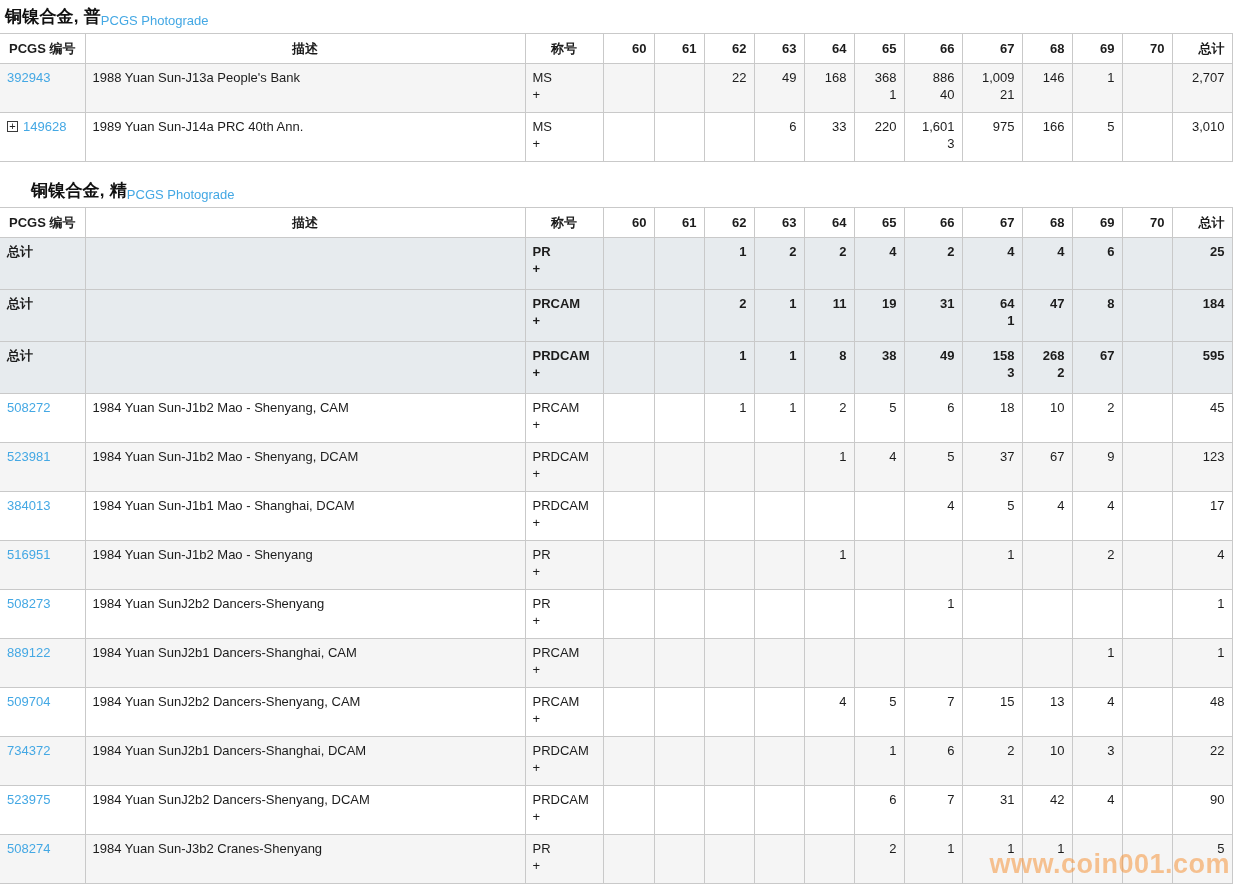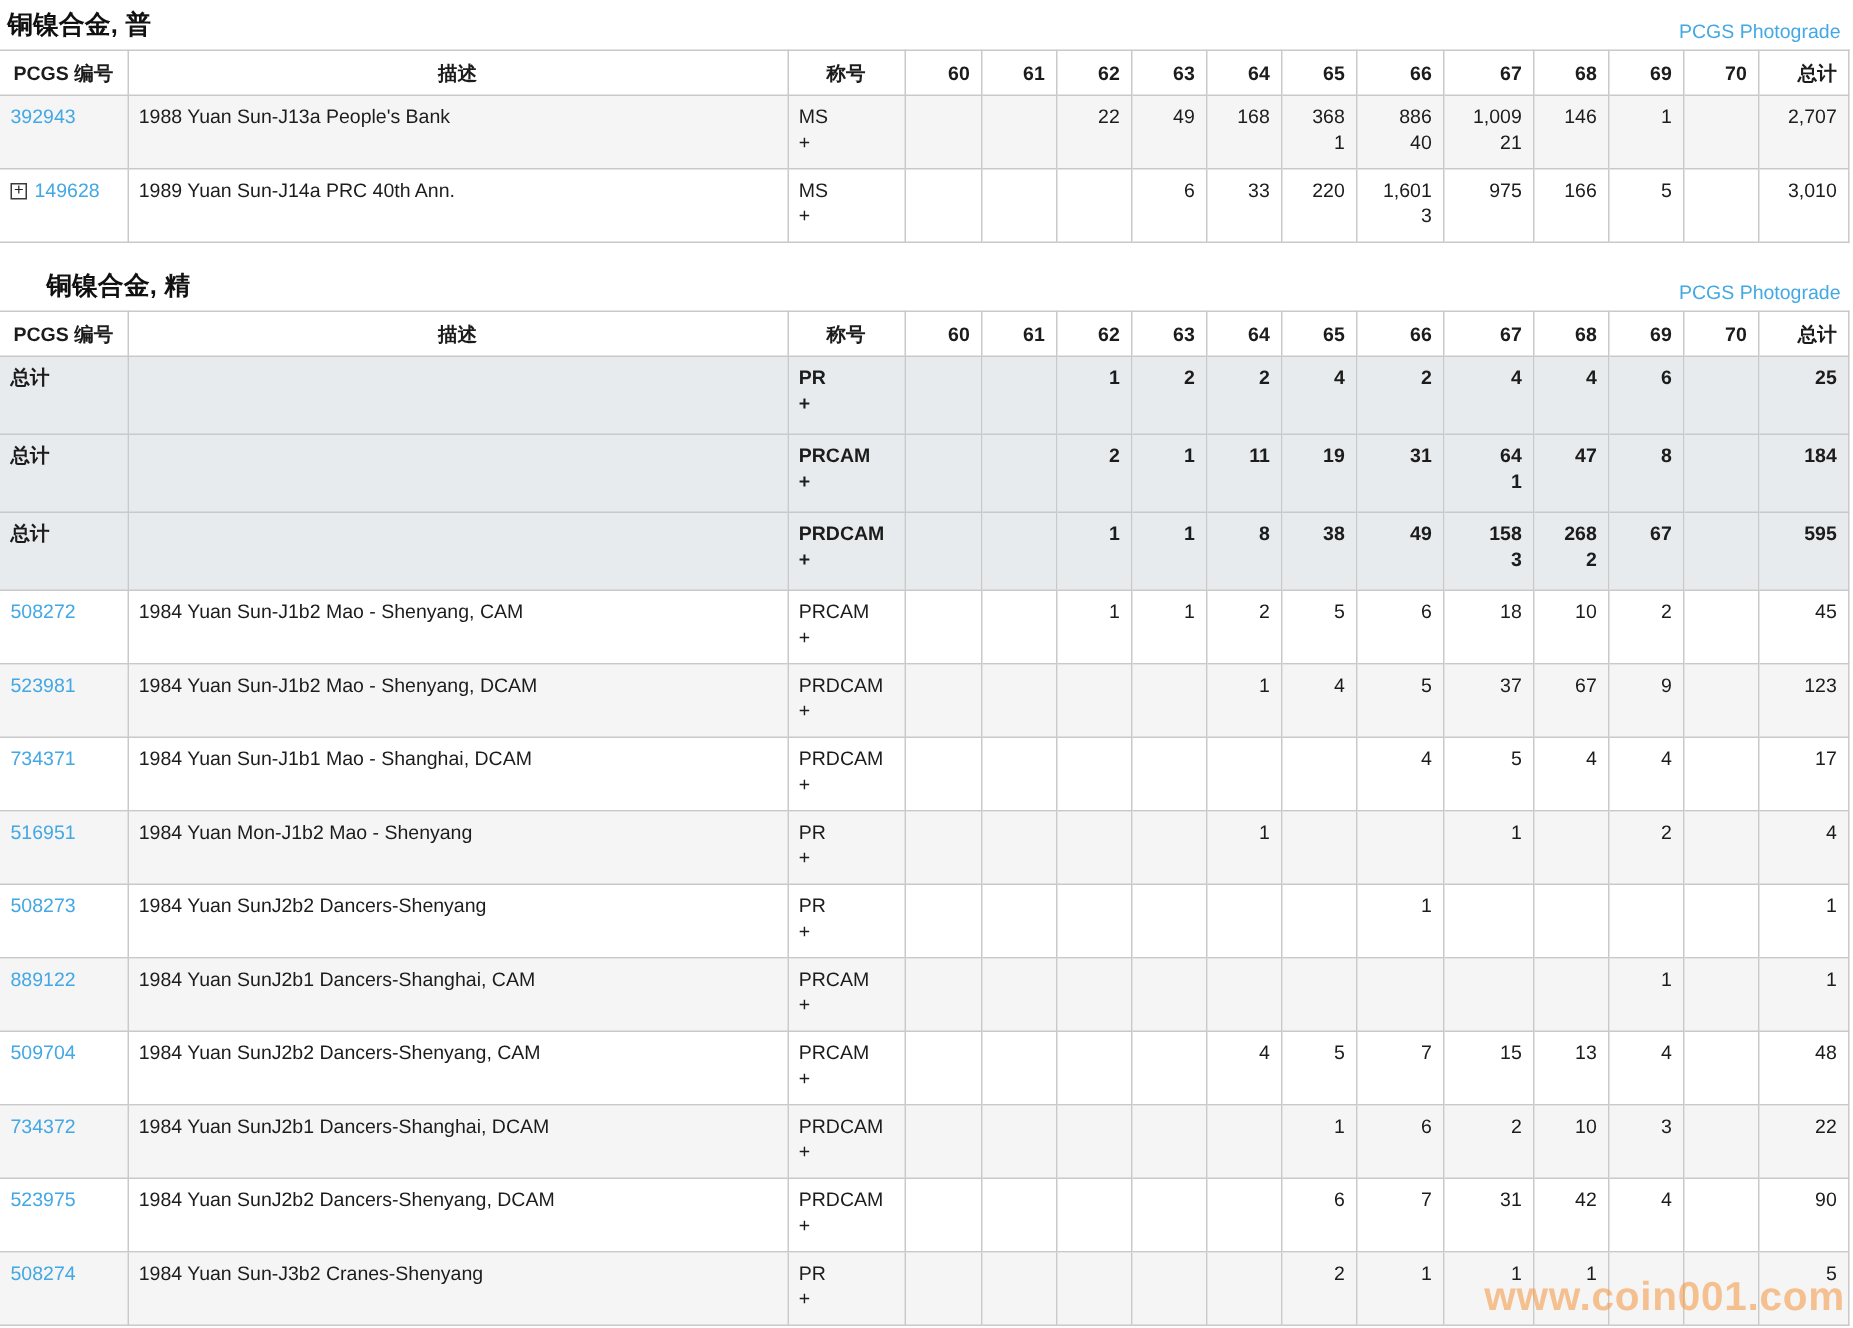--- a/index.html
+++ b/index.html
@@ -3,21 +3,21 @@
 <meta charset="utf-8">
 <style>
   html,body{margin:0;padding:0;}
   body{
     width:1235px;height:885px;overflow:hidden;position:relative;
     background:#ffffff;color:#1c1c1c;
     font-family:"Liberation Sans","DejaVu Sans",sans-serif;
     font-size:13px;
   }
   .section-head{
-    display:flex;justify-content:space-between;align-items:flex-end;
+    display:flex;align-items:flex-end;
     padding:5px 8px 5px 5px;
   }
   .section + .section .section-head{padding-top:17px;margin-left:26px;}
   h2.title{font-size:17px;font-weight:700;margin:0;color:#111;letter-spacing:.2px;}
   a.photograde{color:#44a8e4;text-decoration:none;font-size:13px;cursor:pointer;}
   table.pop-table{
     width:975px;border-collapse:collapse;table-layout:fixed;
   }
   th,td{
     border:1px solid #c9c9c9;vertical-align:top;
@@ -524,21 +524,21 @@
             <td class="num">
               <div class="v"></div>
               <div class="p"></div>
             </td>
             <td class="num">
               <div class="v">123</div>
               <div class="p"></div>
             </td>
           </tr>
           <tr>
-            <td><a class="id-link">734371</a></td>
+            <td><a class="id-link">384013</a></td>
             <td>1984 Yuan Sun-J1b1 Mao - Shanghai, DCAM</td>
             <td>
               <div class="v">PRDCAM</div>
               <div class="p">+</div>
             </td>
             <td class="num">
               <div class="v"></div>
               <div class="p"></div>
             </td>
             <td class="num">
@@ -581,21 +581,21 @@
               <div class="v"></div>
               <div class="p"></div>
             </td>
             <td class="num">
               <div class="v">17</div>
               <div class="p"></div>
             </td>
           </tr>
           <tr>
             <td><a class="id-link">516951</a></td>
-            <td>1984 Yuan Mon-J1b2 Mao - Shenyang</td>
+            <td>1984 Yuan Sun-J1b2 Mao - Shenyang</td>
             <td>
               <div class="v">PR</div>
               <div class="p">+</div>
             </td>
             <td class="num">
               <div class="v"></div>
               <div class="p"></div>
             </td>
             <td class="num">
               <div class="v"></div>

